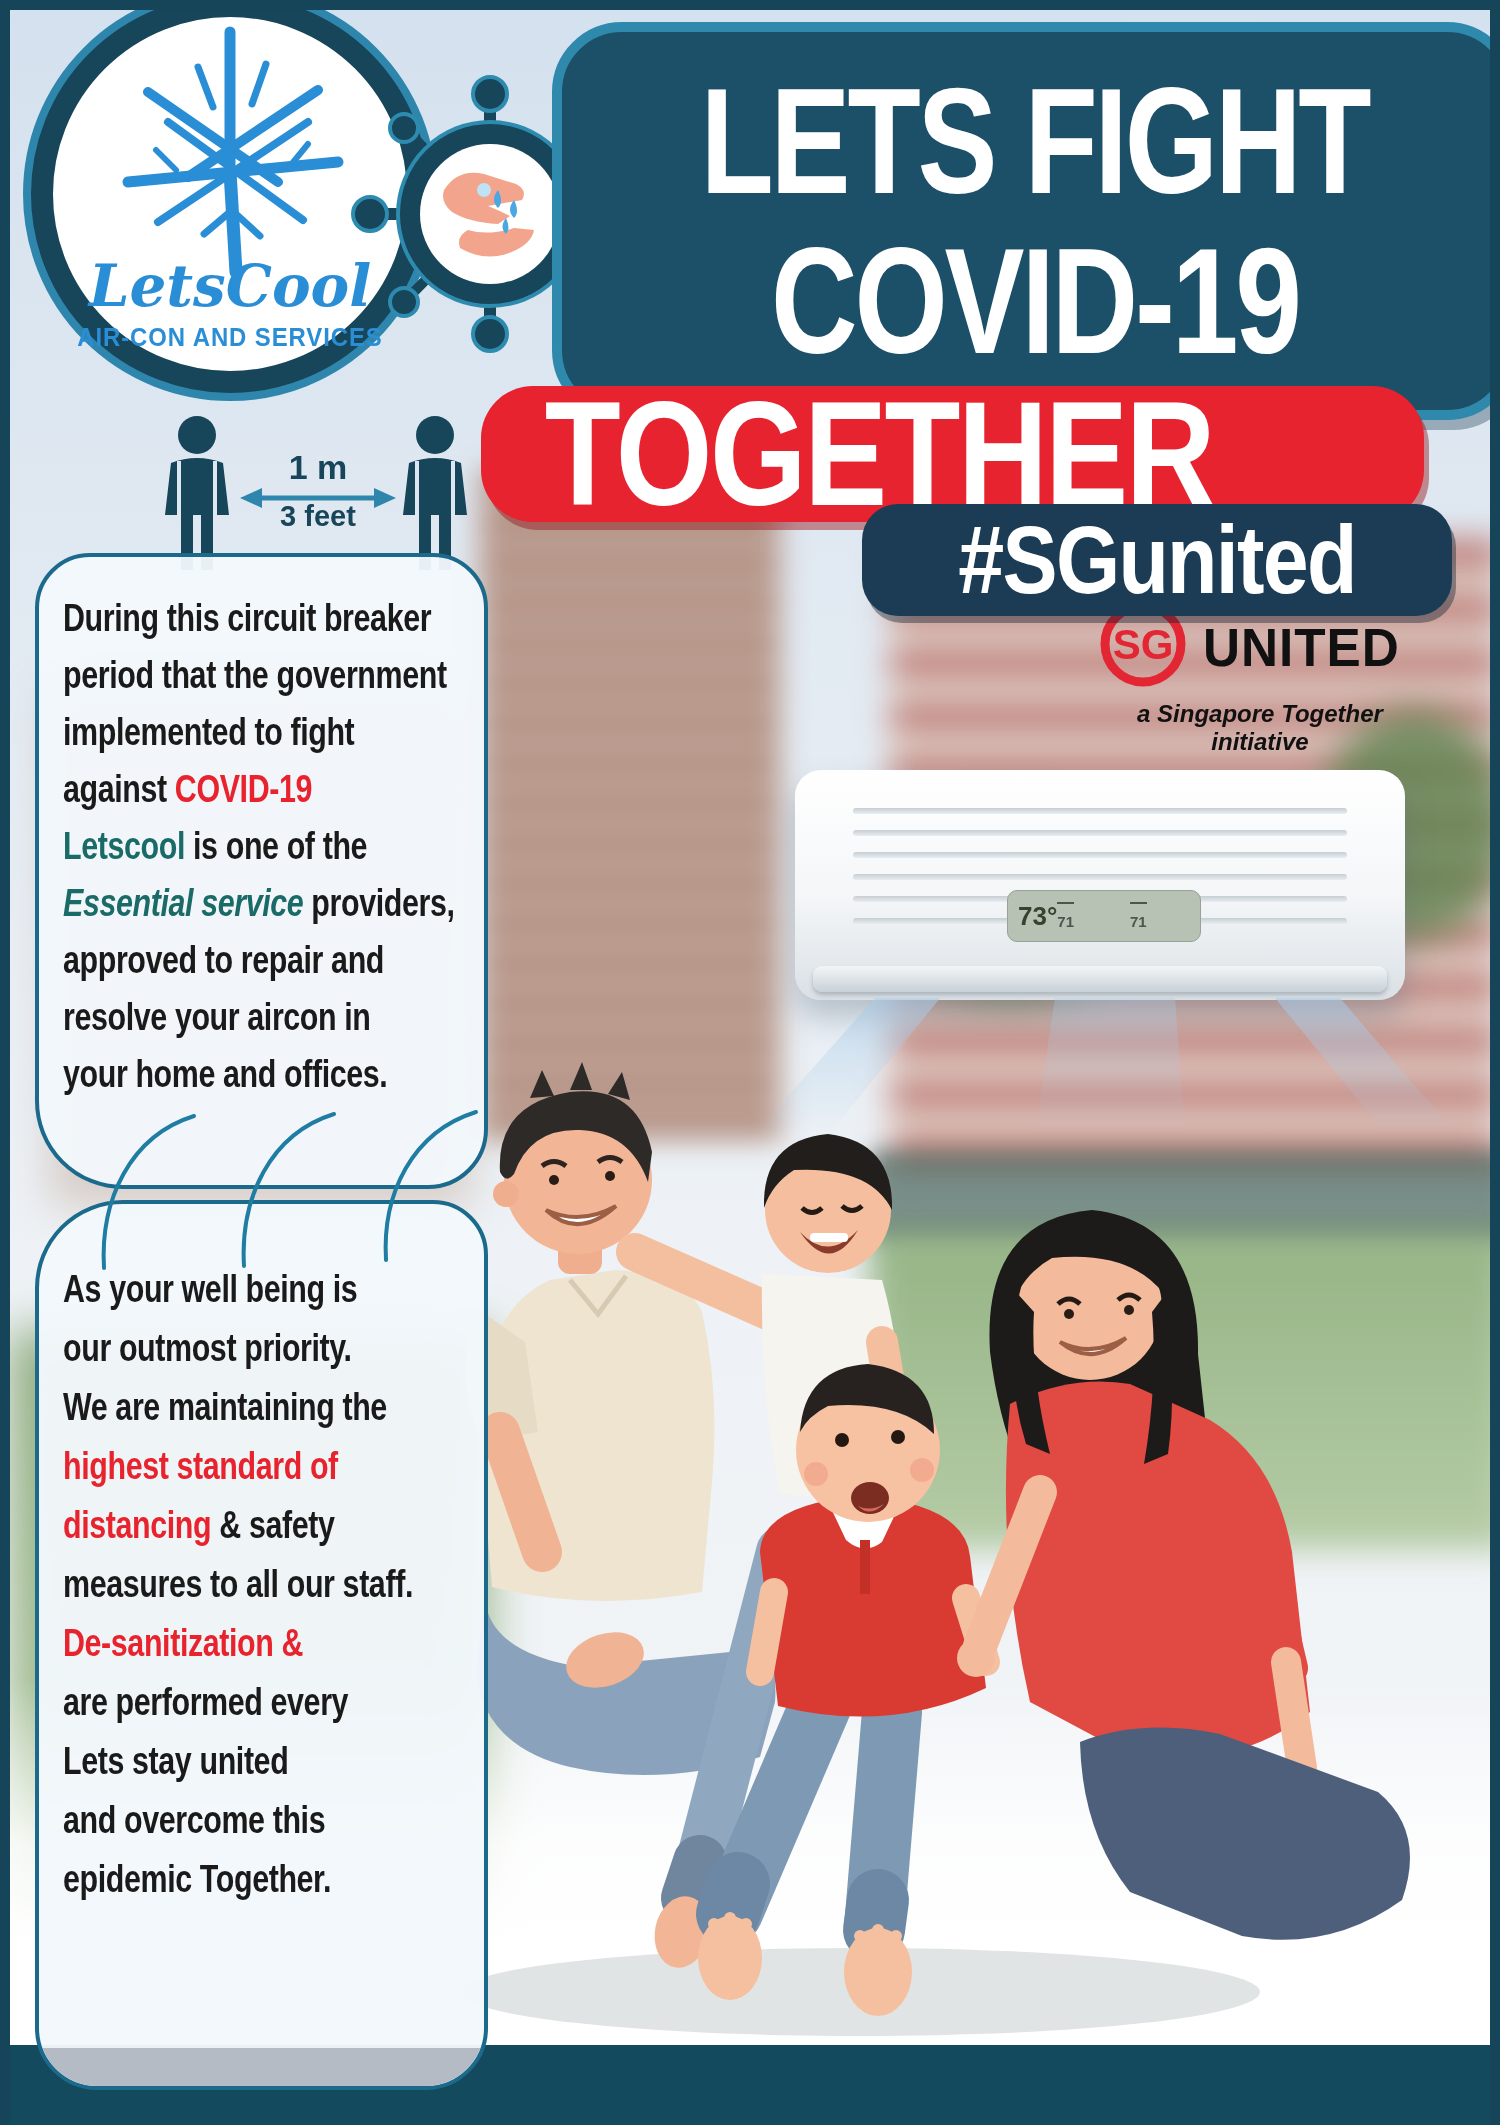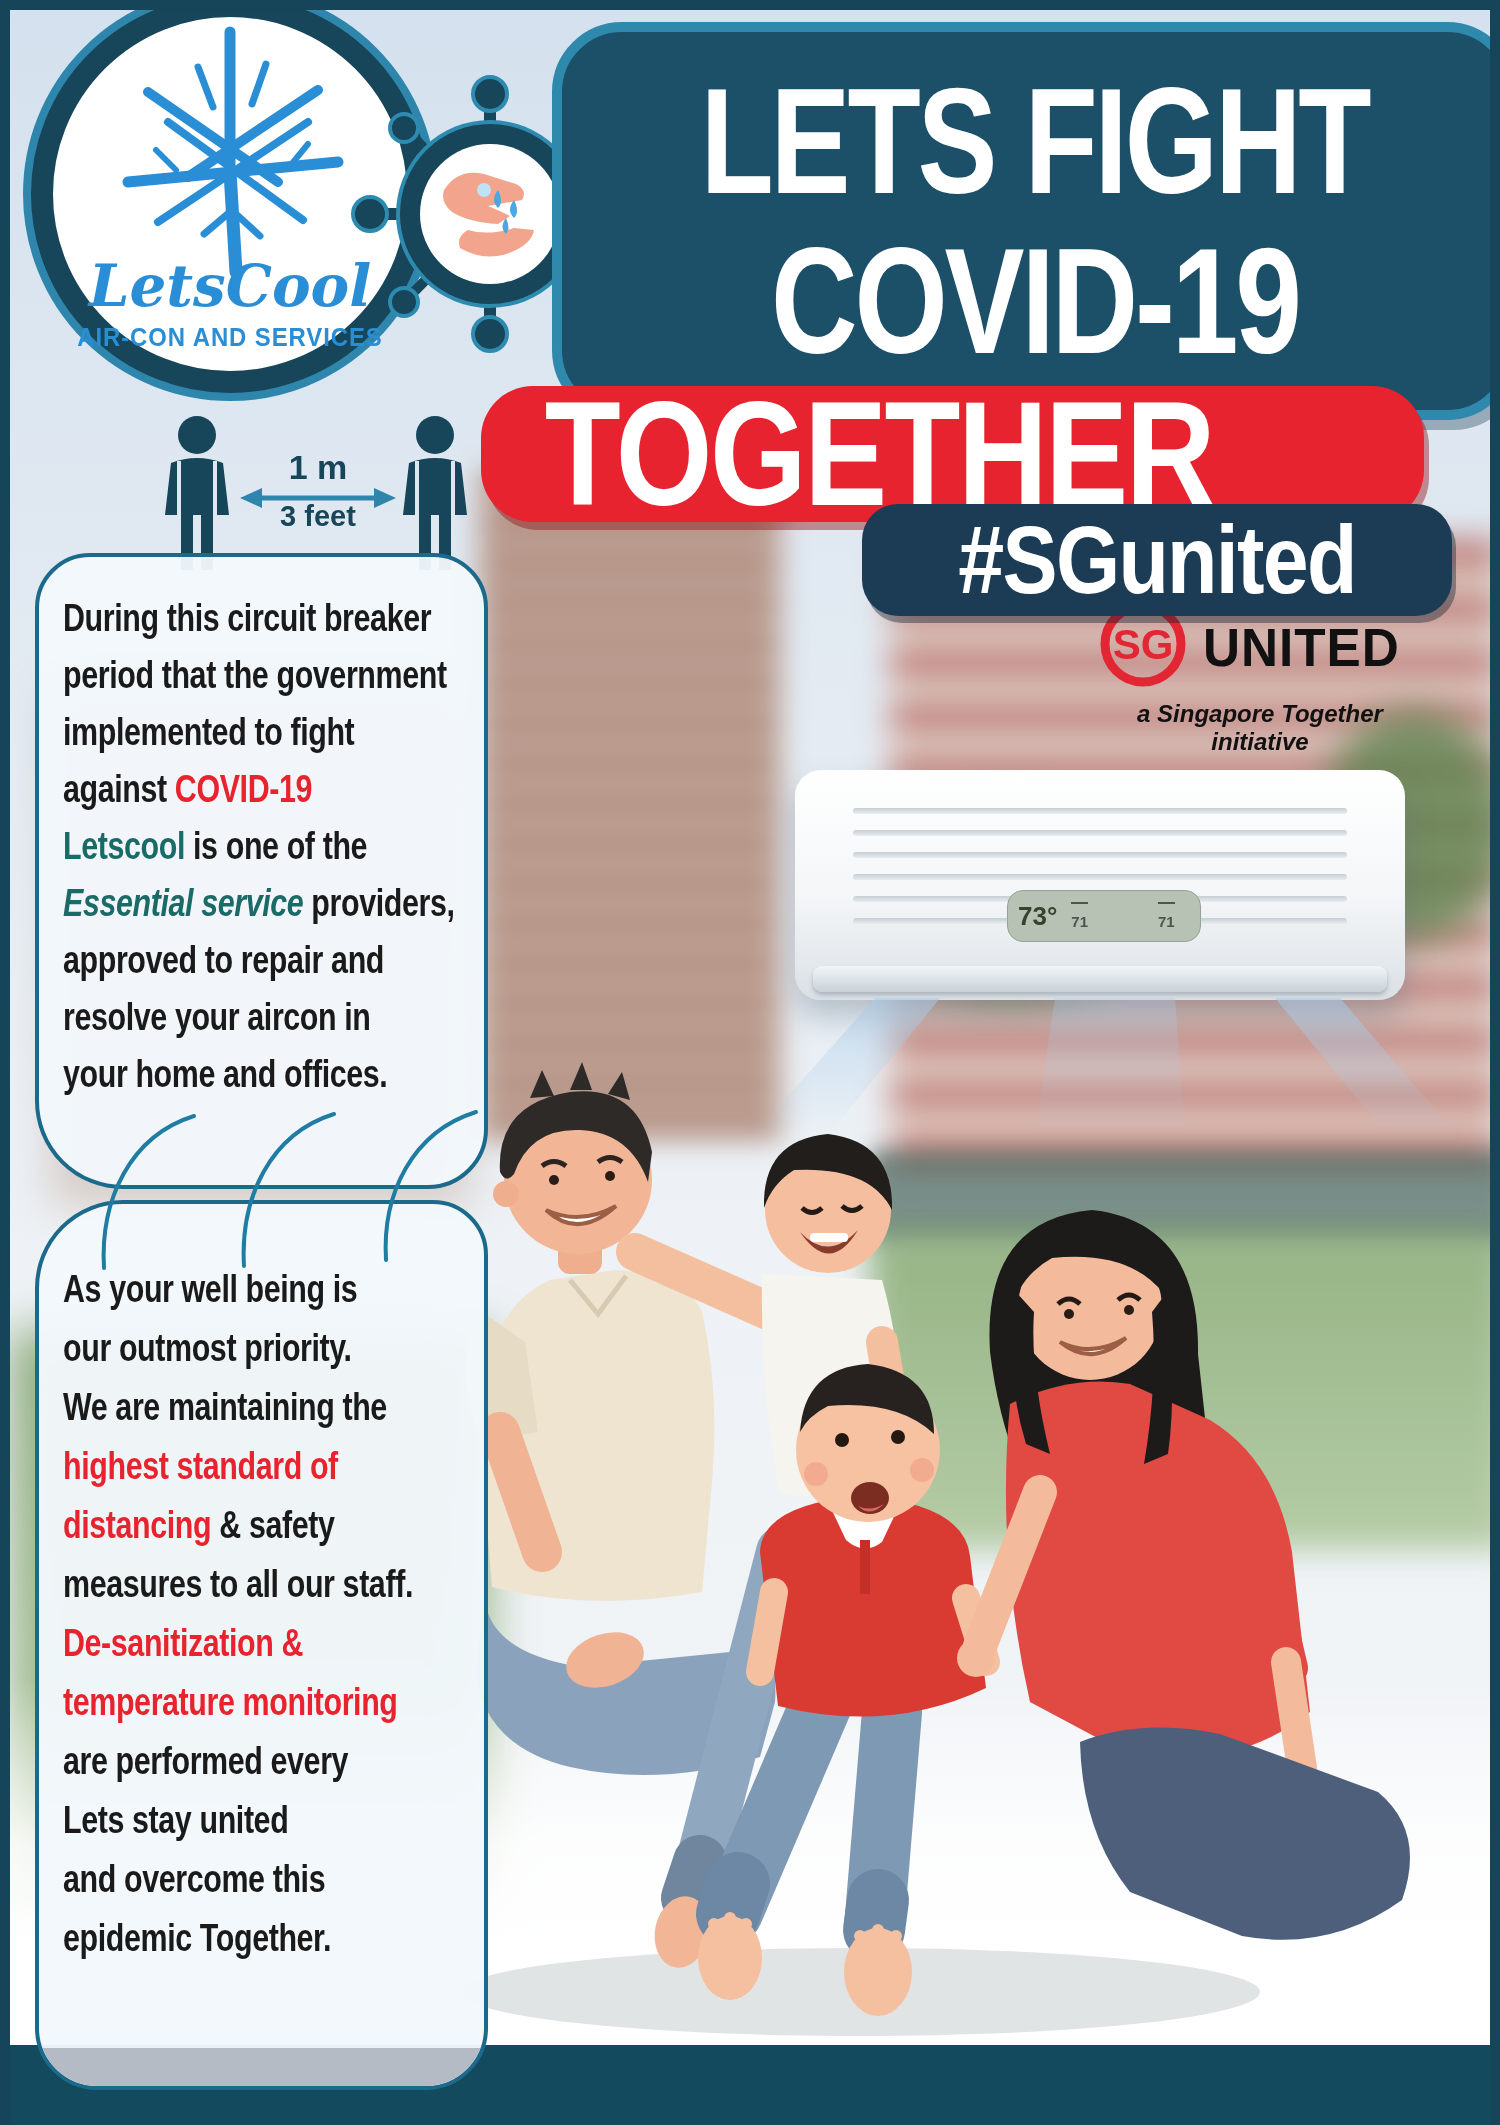--- a/index.html
+++ b/index.html
@@ -54,21 +54,21 @@
   .tealit{color:#1a6b67;font-style:italic;}
   #graystrip{position:absolute;left:0;bottom:0;width:100%;height:38px;background:#b5bbc5;}
   
   #ac{left:795px;top:770px;width:610px;height:270px;z-index:7;}
   #acbody{position:absolute;left:0;top:0;width:610px;height:230px;border-radius:26px;
     background:linear-gradient(180deg,#ffffff 0%,#f4f6f8 55%,#e3e8ec 85%,#d9dfe4 100%);
     box-shadow:0 18px 30px rgba(90,110,125,.35);}
   .slat{position:absolute;left:58px;width:494px;height:6px;border-radius:3px;
     background:linear-gradient(180deg,#c6ced4,#e9edf0);}
   #acdisp{position:absolute;left:212px;top:120px;width:172px;height:50px;background:#b7c2b4;
-    border:1px solid #97a396;border-radius:16px;display:flex;align-items:center;gap:14px;padding:0 10px;}
+    border:1px solid #97a396;border-radius:10px;display:flex;align-items:center;padding:0 10px;}
   #acdisp .big{font-size:26px;font-weight:700;color:#36432f;}
   #acdisp .sm{font-size:15px;font-weight:700;color:#4a574a;border-top:2px solid #4a574a;padding-top:9px;}
   #acflap{position:absolute;left:18px;top:196px;width:574px;height:26px;border-radius:9px;
     background:linear-gradient(180deg,#f2f5f7,#c9d1d7);box-shadow:0 3px 4px rgba(100,115,128,.4);}
   
   #floorfade{left:10px;top:1680px;width:1480px;height:365px;z-index:4;
     background:linear-gradient(180deg,rgba(255,255,255,0) 0%,rgba(255,255,255,.85) 45%,#ffffff 75%);}
   #footer{left:0;top:2045px;width:1500px;height:80px;background:#134a5e;z-index:18;}
   #swooshes{left:82px;top:1100px;width:430px;height:175px;z-index:24;}
   #family{left:430px;top:1012px;width:1070px;height:1033px;z-index:6;}
@@ -315,21 +315,20 @@
 
   <div class="abs tbox" id="box2">
     <div class="txtwrap" style="top:55px;">
       <div class="ln"><span class="cnd">As your well being is</span></div>
       <div class="ln"><span class="cnd">our outmost priority.</span></div>
       <div class="ln"><span class="cnd">We are maintaining the</span></div>
       <div class="ln"><span class="cnd red">highest standard of</span></div>
       <div class="ln"><span class="cnd"><span class="red">distancing</span><span> &amp; safety</span></span></div>
       <div class="ln"><span class="cnd">measures to all our staff.</span></div>
       <div class="ln"><span class="cnd red">De-sanitization &amp;</span></div>
-      <div class="ln"><span class="cnd red">temperature monitoring</span></div>
       <div class="ln"><span class="cnd">are performed every</span></div>
       <div class="ln"><span class="cnd">Lets stay united</span></div>
       <div class="ln"><span class="cnd">and overcome this</span></div>
       <div class="ln"><span class="cnd">epidemic Together.</span></div>
     </div>
     <div id="graystrip"></div>
   </div>
 
   <svg class="abs" id="swooshes" viewBox="0 0 430 175">
     <g fill="none" stroke="#1f7ca3" stroke-width="4" stroke-linecap="round">

